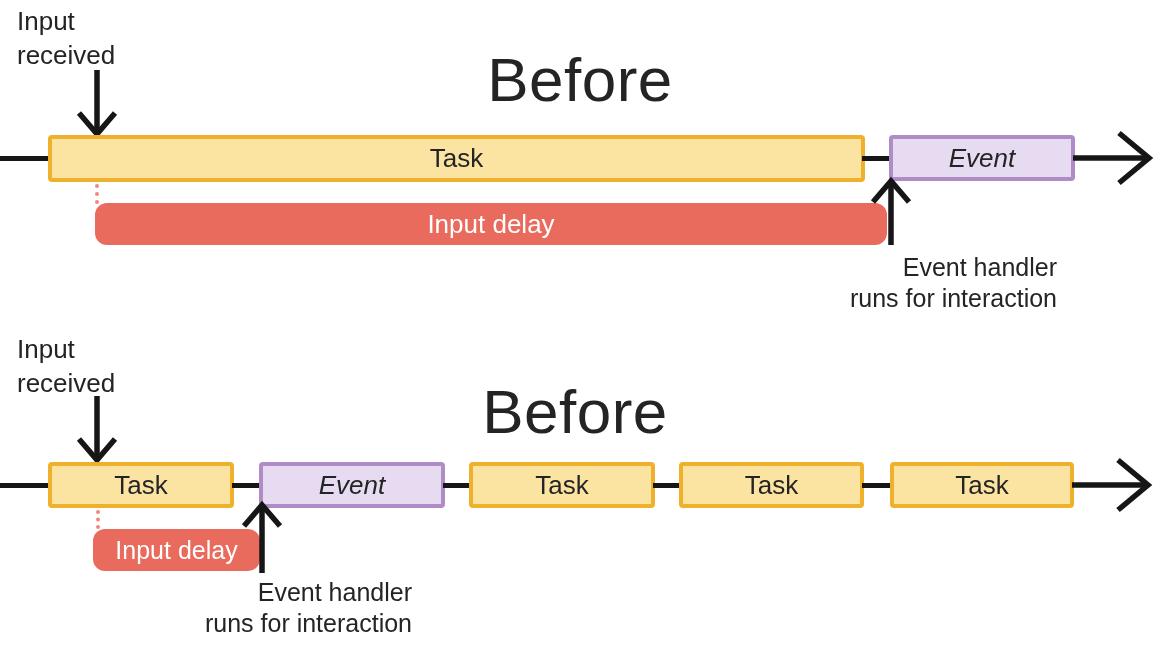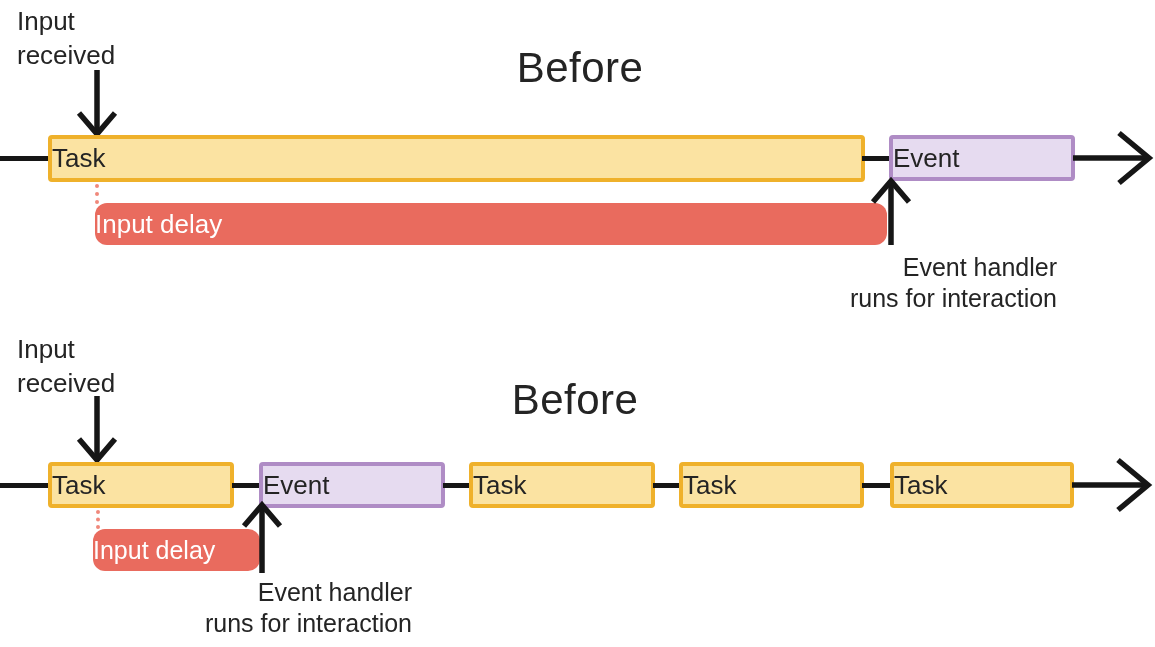--- a/index.html
+++ b/index.html
@@ -11,21 +11,21 @@
   .canvas {
     position: relative;
     width: 1155px;
     height: 647px;
     background: #ffffff;
     overflow: hidden;
     color: var(--text, #242424);
   }
   .abs { position: absolute; }
   .title {
-    font-size: 42px;
+    font-size: 62px;
     font-weight: 400;
     text-align: center;
     color: var(--text, #242424);
     letter-spacing: 0.5px;
   }
   .annot {
     font-size: 26px;
     line-height: 34px;
     white-space: pre-line;
     color: var(--text, #242424);
@@ -38,33 +38,34 @@
     color: var(--text, #242424);
   }
   .hline {
     height: 5px;
     background: var(--line, #161616);
   }
   .bar {
     box-sizing: border-box;
     display: flex;
     align-items: center;
-    justify-content: flex-start;
+    justify-content: center;
     font-size: 26px;
     color: var(--text, #242424);
   }
   .bar-yellow {
     background: var(--yellow-fill, #FBE3A2);
     border: 4px solid var(--yellow-border, #EFB12B);
     border-radius: 4px;
   }
   .bar-purple {
     background: var(--purple-fill, #E6DBF0);
     border: 4px solid var(--purple-border, #AF8CC5);
     border-radius: 4px;
+    font-style: italic;
   }
   .bar-red {
     background: var(--red, #E96B5E);
     border-radius: 12px;
     color: #ffffff;
   }
   .dotted-v {
     width: 0;
     border-left: 4px dotted var(--red-dotted, #F0887B);
   }

